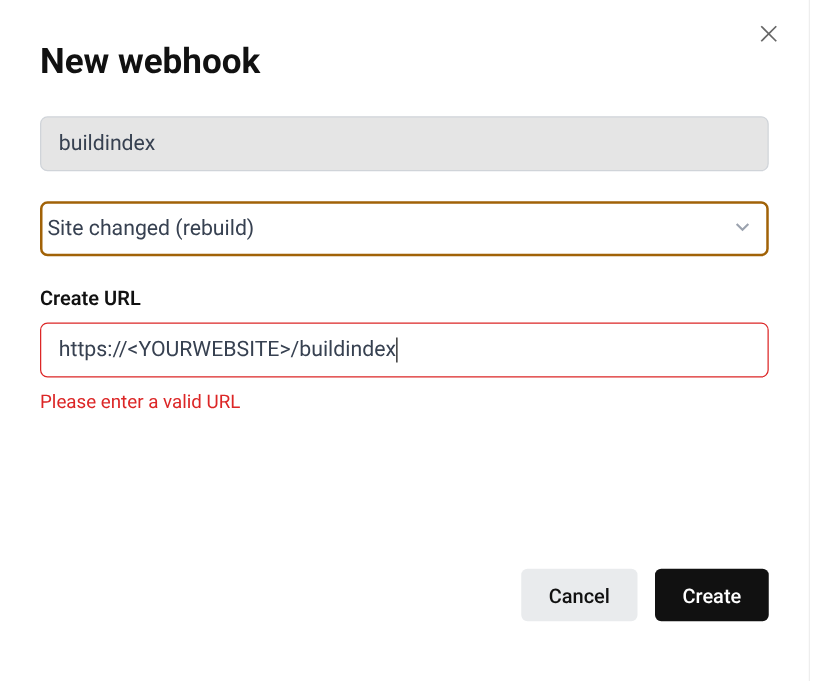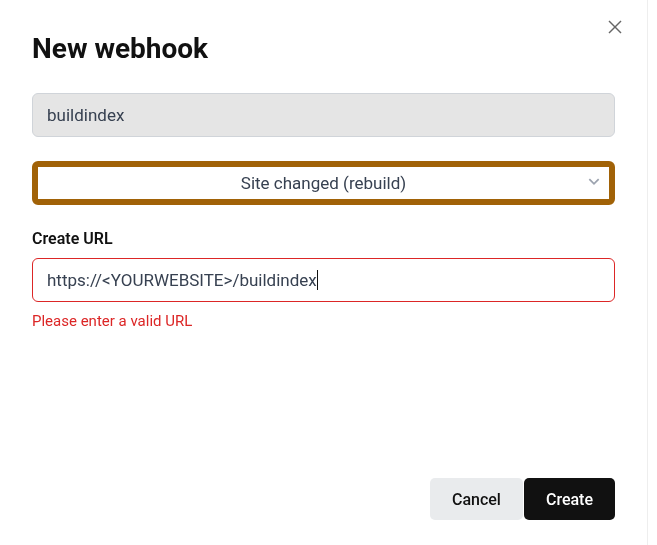--- a/index.html
+++ b/index.html
@@ -58,51 +58,50 @@
       font-family: inherit;
       outline: none;
     }
     .select-wrap {
       position: relative;
       width: 100%;
     }
     .select-input {
       width: 100%;
       height: 44px;
-      border: 6px solid #a16207;
+      border: 2px solid #a16207;
       border-radius: 6px;
-      padding: 0 23px;
+      padding: 0 4px;
       font-size: 17px;
       color: #374151;
       background: #fff;
       display: flex;
       align-items: center;
       cursor: pointer;
-      justify-content: center;
     }
     .chevron {
       position: absolute;
       right: 14px;
       top: 50%;
       transform: translateY(-50%);
       color: #9ca3af;
       pointer-events: none;
     }
     .chevron svg { width: 14px; height: 14px; }
     .error-msg {
       color: #dc2626;
       font-size: 15px;
       margin-top: 10px;
     }
     .footer {
       position: absolute;
-      bottom: 25px;
+      bottom: 48px;
       right: 32px;
       display: flex;
-      gap: 1px;
+      gap: 14px;
       justify-content: flex-end;
     }
     .btn {
       height: 42px;
       padding: 0 22px;
       border-radius: 5px;
       font-size: 16px;
       font-weight: 500;
       cursor: pointer;
       border: none;

